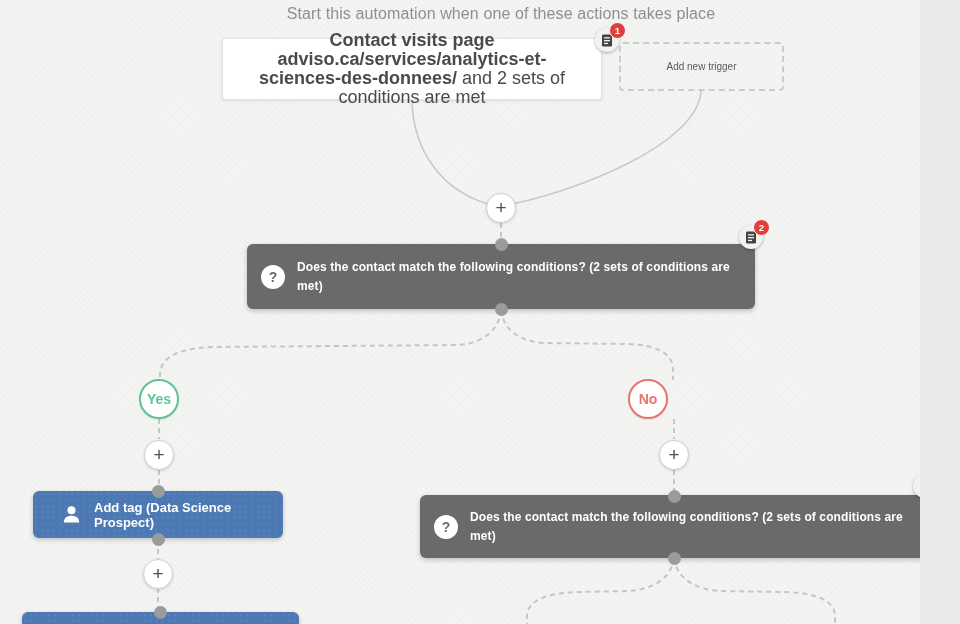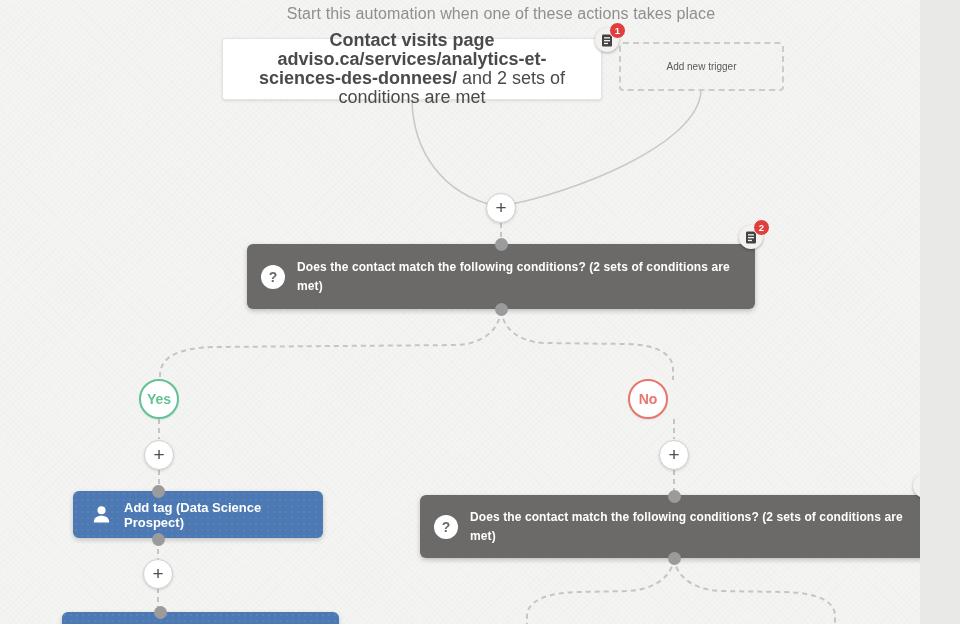--- a/index.html
+++ b/index.html
@@ -66,21 +66,21 @@
     box-shadow:0 1px 2px rgba(0,0,0,0.08);
     text-align:center;
   }
   .branch-yes{border:2.5px solid #5fc494;color:#5fc494;}
   .branch-no{border:2.5px solid #e8766f;color:#e8766f;}
   .action-box{
     position:absolute;box-sizing:border-box;background:#4c79b3;border-radius:6px;
     box-shadow:0 2px 5px rgba(0,0,0,0.20);
     background-image:radial-gradient(rgba(255,255,255,0.06) 1px, transparent 1px);
     background-size:6px 6px;
-    display:flex;align-items:center;gap:12px;padding:0 18px;z-index:2;cursor:pointer;margin-left:40px;
+    display:flex;align-items:center;gap:12px;padding:0 28px;z-index:2;cursor:pointer;
   }
   .action-box .action-label{font-size:13px;font-weight:bold;color:#ffffff;}
   .connector-dot{
     position:absolute;width:13px;height:13px;border-radius:50%;background:#9b9b9b;z-index:4;
   }
   .notes-badge{position:absolute;z-index:5;cursor:pointer;}
   .notes-badge .badge-circle{
     width:24px;height:24px;border-radius:50%;background:#f3f2f0;
     box-shadow:0 1px 3px rgba(0,0,0,0.30);
     display:flex;align-items:center;justify-content:center;

